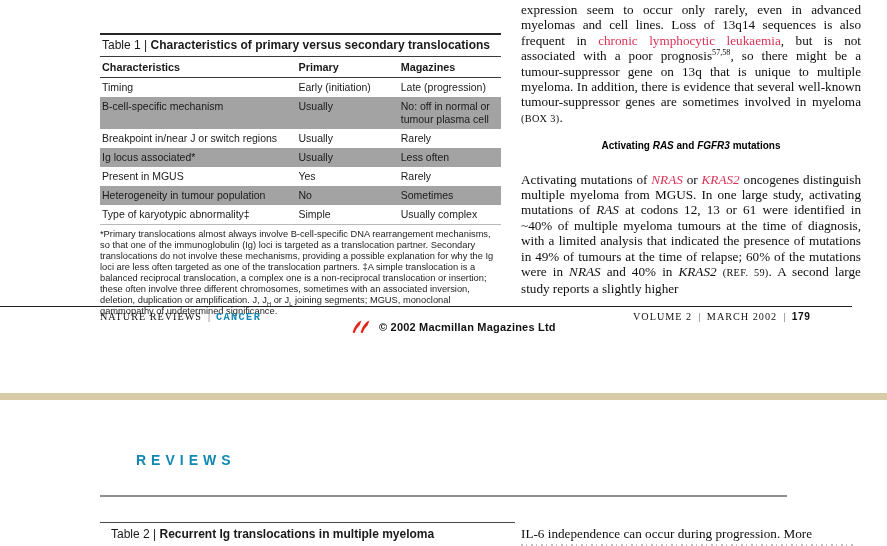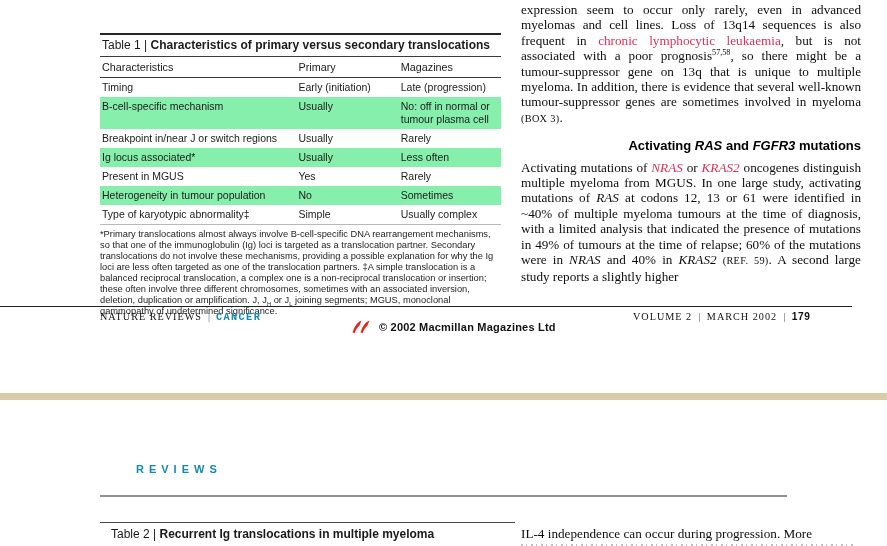--- a/index.html
+++ b/index.html
@@ -9,37 +9,37 @@
   }
 
   
   .table1-block { position:absolute; left:100px; top:33px; width:401px; }
   .rule-heavy { border-top:2px solid #262626; height:0; }
   .t-title { font-size:12px; padding:3px 2px 4px 2px; border-bottom:1px solid #3a3a3a; color:#1a1a1a; }
   .t-title .prefix { font-weight:normal;text-align:right; }
   .t-title .bold { font-weight:bold; }
   table.data { width:100%; border-collapse:collapse; table-layout:fixed; }
   table.data th {
-    text-align:left; font-size:10.8px; font-weight:normal; padding:4px 3px 4px 2px;
+    text-align:left; font-size:10.8px; font-weight:bold; padding:4px 3px 4px 2px;
     border-bottom:1px solid #3a3a3a; color:#1a1a1a;
   }
   table.data td { font-size:10.5px; line-height:13px; padding:3px 3px 3px 2px; vertical-align:top; color:#1a1a1a;margin-top:13px; }
-  table.data tr.cream td { background:#86efac; }
+  table.data tr.cream td { background:#a3a3a3; }
   .t1-rule-bottom { border-top:1px solid #b9b9b9; height:0; }
   .t-footnote { margin-top:4px; font-size:9.3px; line-height:11px; color:#1c1c1c; }
 
   
   .rightcol1 {
     position:absolute; left:521px; top:2px; width:340px;
     font-family:"Liberation Serif", serif; font-size:13.2px; line-height:15.4px;
     text-align:justify; color:#0d0d0d;
   }
   .rc-heading {
-    font-family:"Liberation Sans", sans-serif; font-weight:bold; font-size:13px;
-    margin-top:12px; margin-bottom:6px; text-align:right; color:#000;
+    font-family:"Liberation Sans", sans-serif; font-weight:bold; font-size:10px;
+    margin-top:12px; margin-bottom:18px; text-align:center; color:#000;
   }
 
   
   .rt-link { color:#da3156; }
   .rt-link-italic { color:#da3156; font-style:italic; }
   .rt-italic { font-style:italic; }
   .rt-sup { vertical-align:super; font-size:0.62em; line-height:0; }
   .rt-sub { vertical-align:sub; font-size:0.62em; line-height:0; }
   .rt-refsmall { font-size:0.78em; letter-spacing:0.3px;margin-top:36px; }
   .rt-bar { color:#555; padding:0 6px; font-weight:normal; }
@@ -52,21 +52,21 @@
   .footer-left { position:absolute; left:100px; top:311px; font-family:"Liberation Serif", serif; font-size:10.2px; }
   .footer-right { position:absolute; left:633px; top:311px; font-family:"Liberation Serif", serif; font-size:10.2px; letter-spacing:0.6px; }
   .footer-center { position:absolute; left:352px; top:319px; display:flex; align-items:center; gap:6px; }
   .copyright { font-family:"Liberation Sans", sans-serif; font-weight:bold; font-size:11px; color:#121212; letter-spacing:0.2px; }
 
   
   .page-band { position:absolute; left:0; top:393px; width:887px; height:7px; background:#d8cba8; }
 
   
   .reviews-header {
-    position:absolute; left:100px; top:463px; font-weight:bold; font-size:11px;
+    position:absolute; left:100px; top:452px; font-weight:bold; font-size:14px;
     letter-spacing:5px; color:#1289b2;padding-left:36px;
   }
   .reviews-rule { position:absolute; left:100px; top:495px; width:687px; border-top:2px solid #8f8f8f; height:0; }
   .table2-block { position:absolute; left:100px; top:522px; width:415px; }
   .t2-rule-top { border-top:1px solid #4a4a4a; height:0; }
   .table2-block .t-title { border-bottom:none; padding-top:4px;margin-left:9px; }
   .rightcol2-line {
     position:absolute; left:521px; top:526px; width:345px;
     font-family:"Liberation Serif", serif; font-size:13.2px; color:#0d0d0d;
   }
@@ -164,16 +164,16 @@
   <div class="reviews-header">REVIEWS</div>
   <div class="reviews-rule"></div>
 
   <div class="table2-block">
     <div class="t2-rule-top"></div>
     <div class="t-title">
       <span class="prefix">Table 2 | </span><span class="bold">Recurrent Ig translocations in multiple myeloma</span>
     </div>
   </div>
 
-  <div class="rightcol2-line">IL-4 independence can occur during progression. More</div>
+  <div class="rightcol2-line">IL-6 independence can occur during progression. More</div>
   <div class="text-sliver"></div>
 
 </div>
 
 </body></html>

